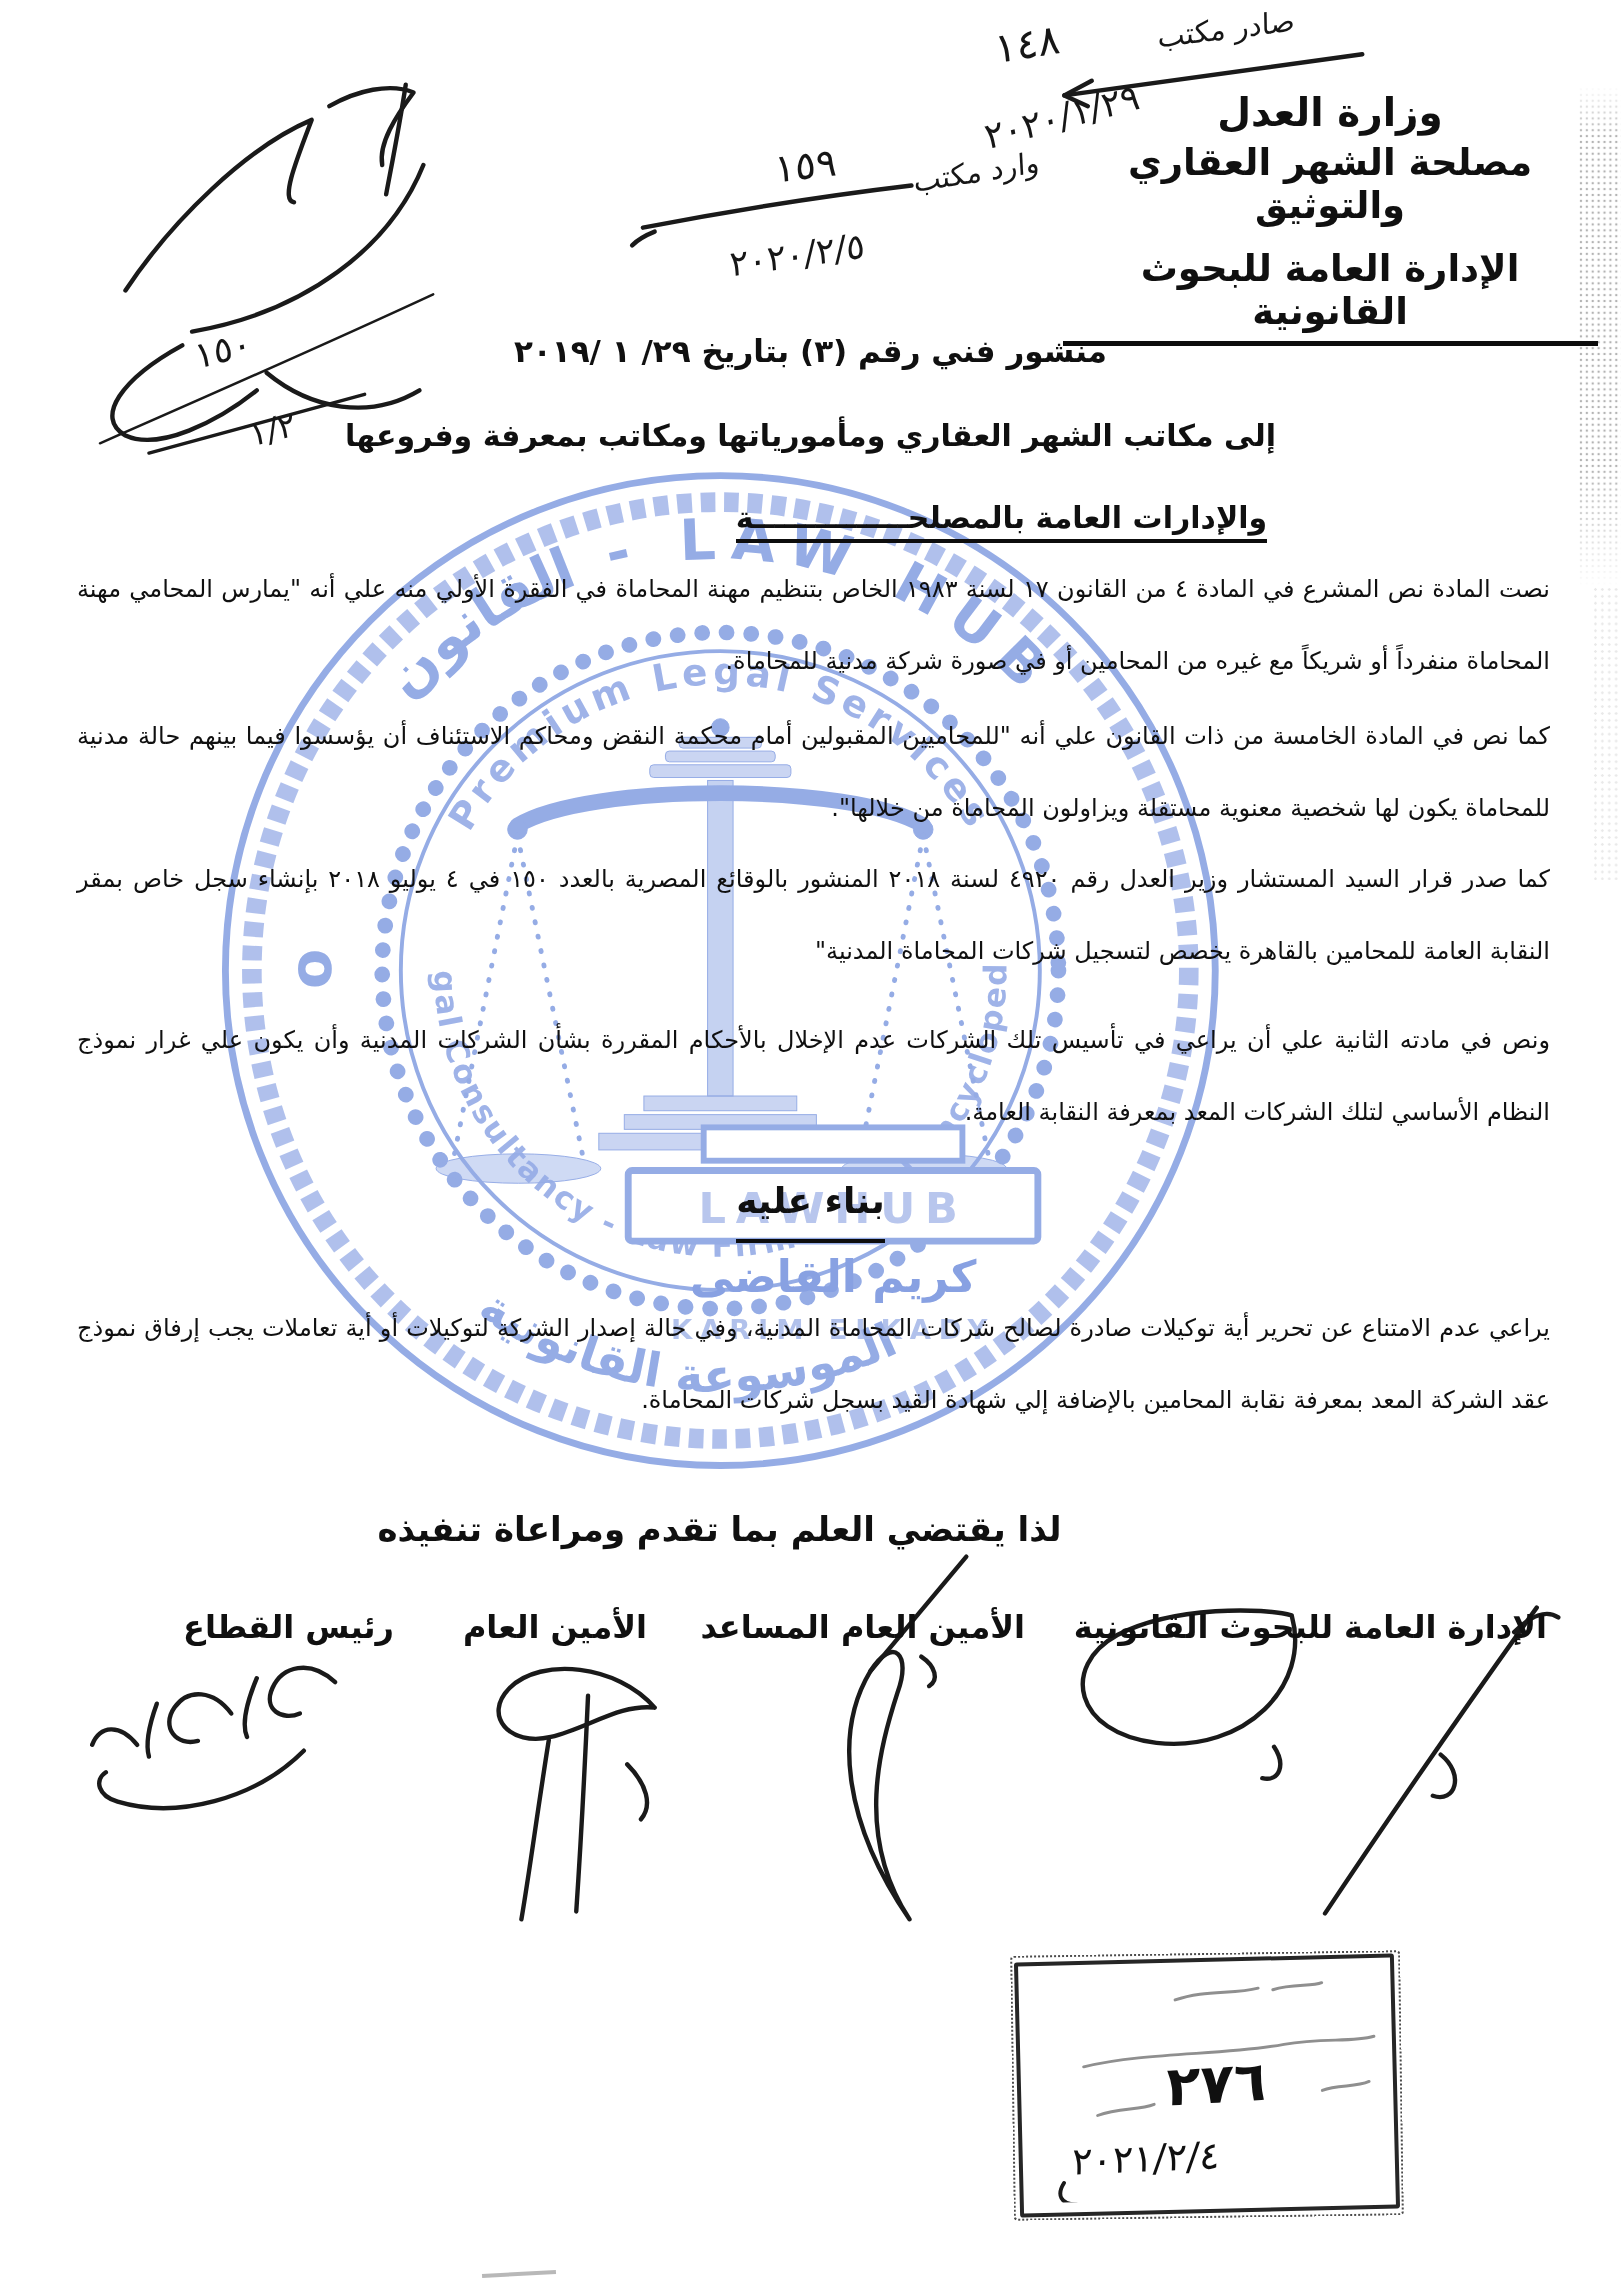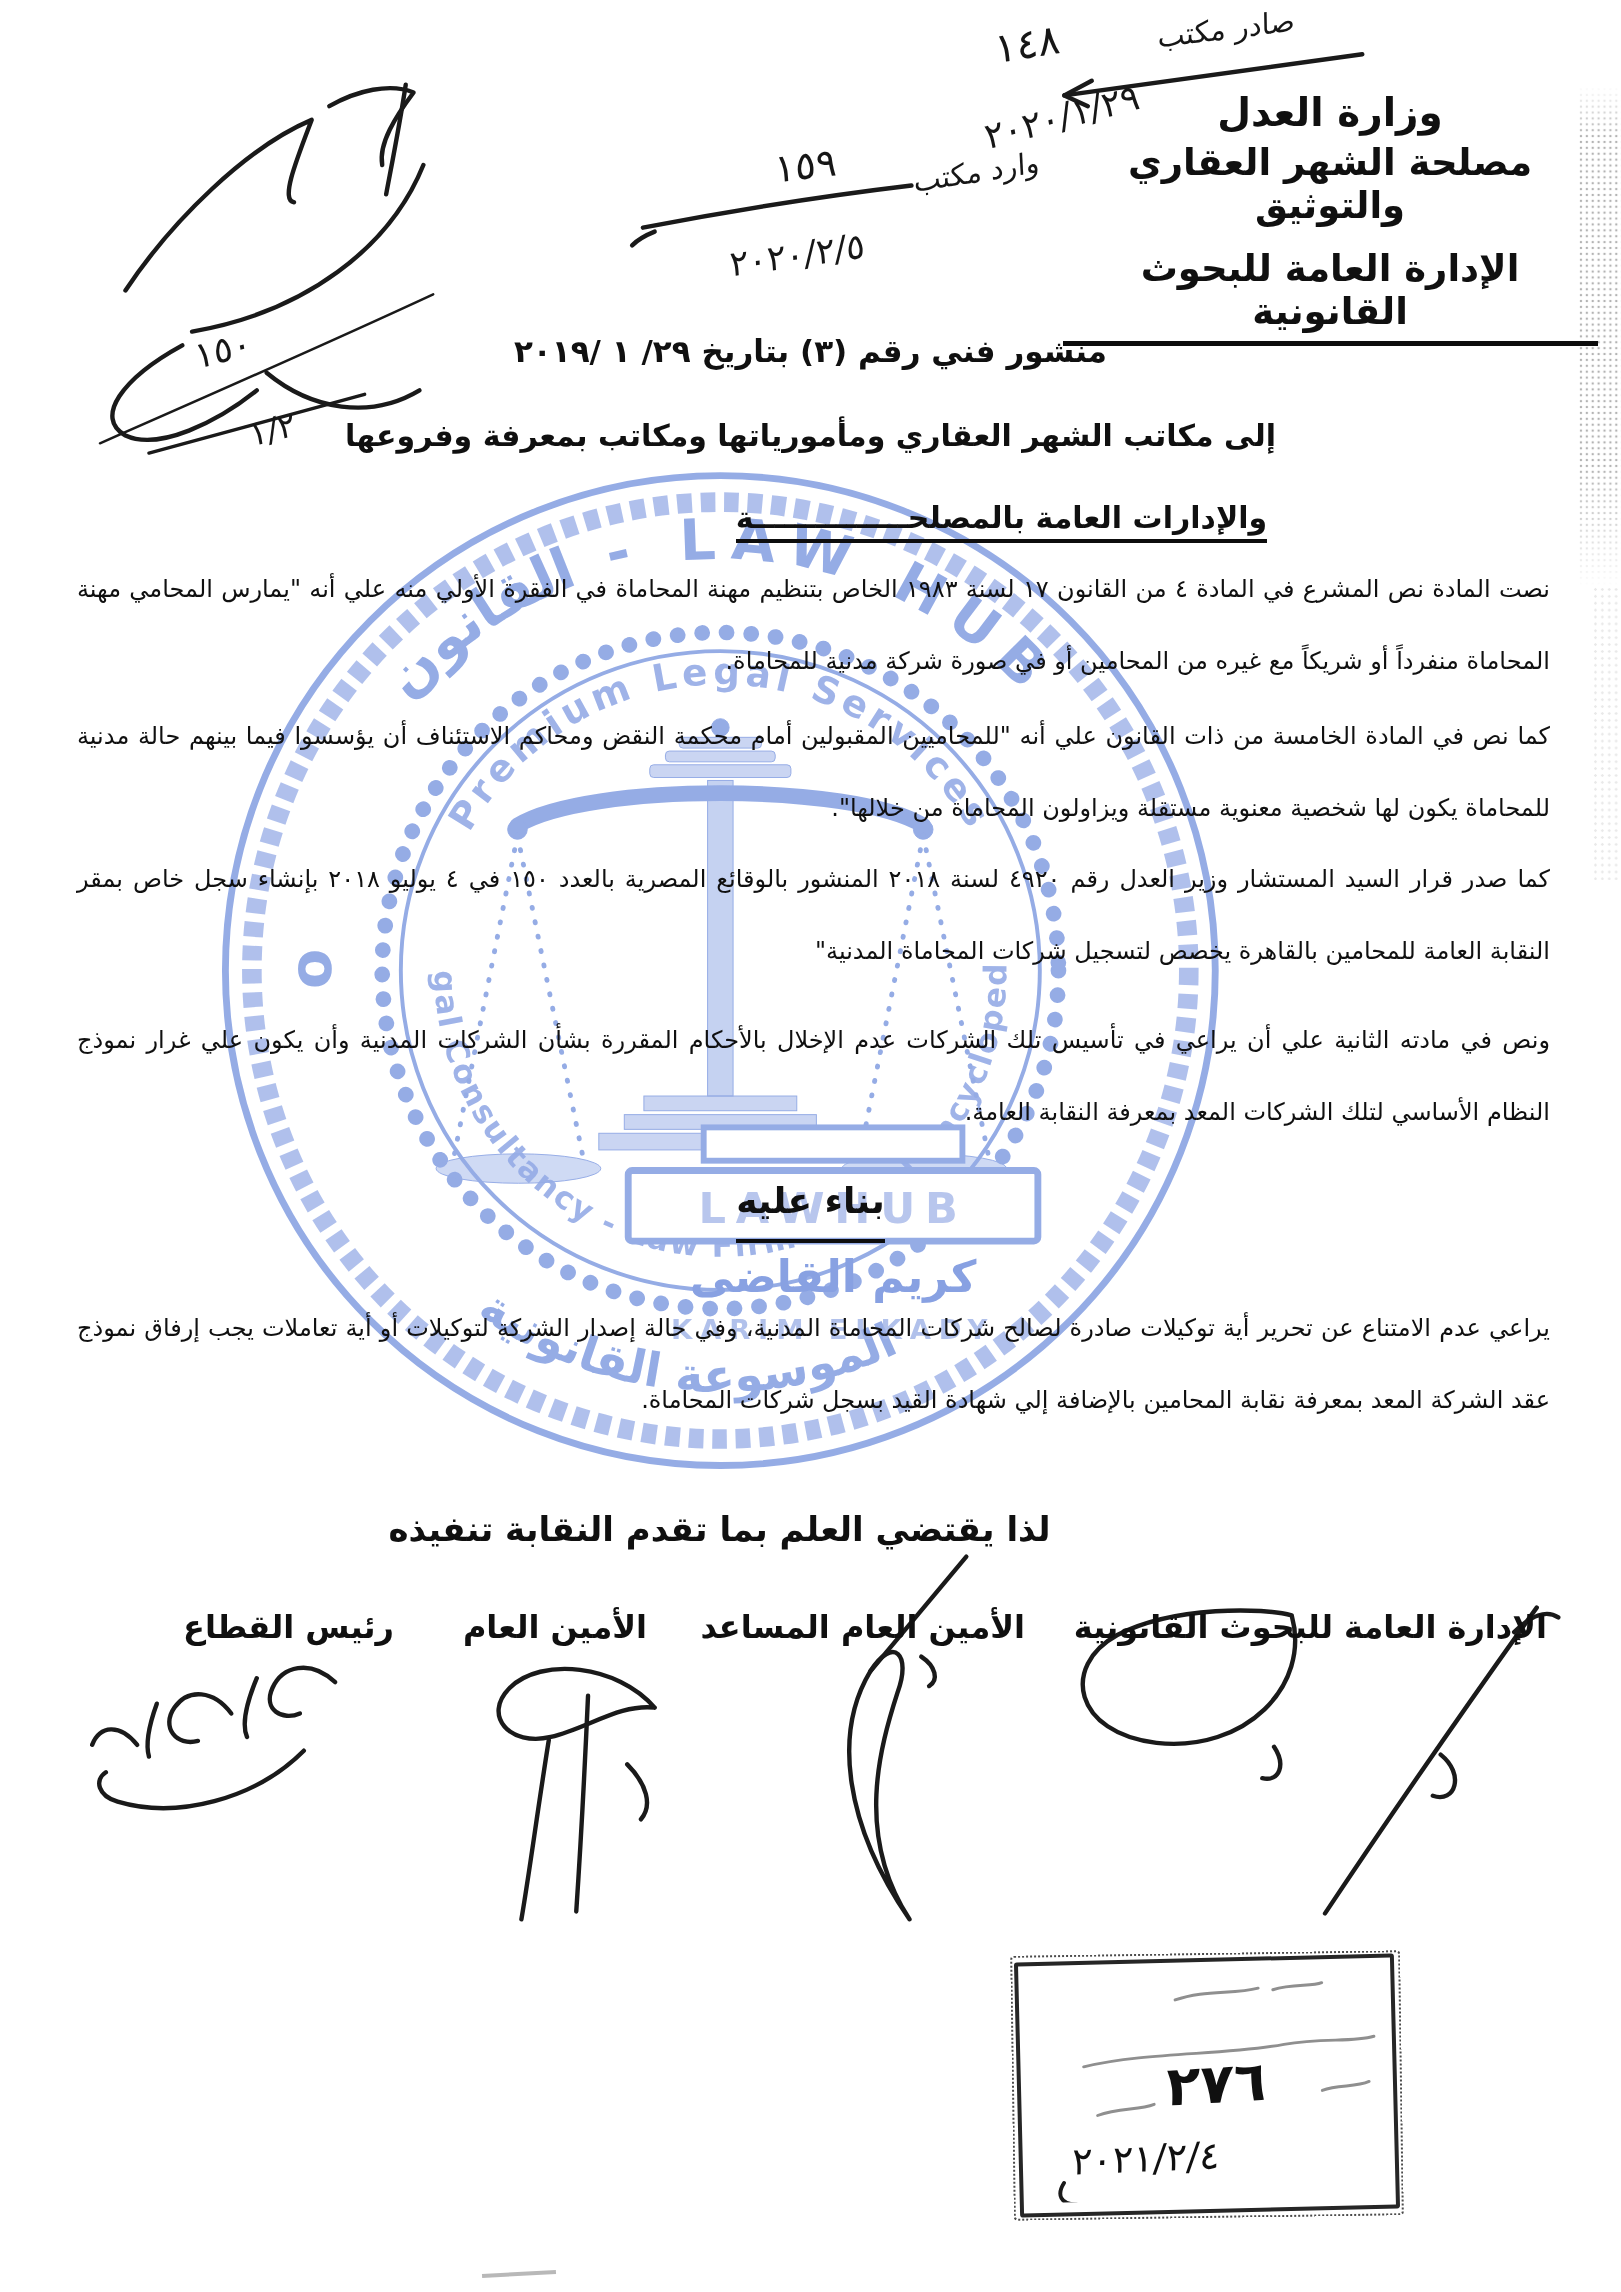--- a/index.html
+++ b/index.html
@@ -210,21 +210,21 @@
 
   <p class="para p1">نصت المادة نص المشرع في المادة ٤ من القانون ١٧ لسنة ١٩٨٣ الخاص بتنظيم مهنة المحاماة في الفقرة الأولي منه علي أنه "يمارس المحامي مهنة المحاماة منفرداً أو شريكاً مع غيره من المحامين أو في صورة شركة مدنية للمحاماة.</p>
   <p class="para p2">كما نص في المادة الخامسة من ذات القانون علي أنه "للمحاميين المقبولين أمام محكمة النقض ومحاكم الاستئناف أن يؤسسوا فيما بينهم حالة مدنية للمحاماة يكون لها شخصية معنوية مستقلة ويزاولون المحاماة من خلالها".</p>
   <p class="para p3">كما صدر قرار السيد المستشار وزير العدل رقم ٤٩٢٠ لسنة ٢٠١٨ المنشور بالوقائع المصرية بالعدد ١٥٠ في ٤ يوليو ٢٠١٨ بإنشاء سجل خاص بمقر النقابة العامة للمحامين بالقاهرة يخصص لتسجيل شركات المحاماة المدنية"</p>
   <p class="para p4">ونص في مادته الثانية علي أن يراعي في تأسيس تلك الشركات عدم الإخلال بالأحكام المقررة بشأن الشركات المدنية وأن يكون علي غرار نموذج النظام الأساسي لتلك الشركات المعد بمعرفة النقابة العامة.</p>
 
   <div class="binaa"><span>بناء عليه</span></div>
 
   <p class="para p5">يراعي عدم الامتناع عن تحرير أية توكيلات صادرة لصالح شركات المحاماة المدنية، وفي حالة إصدار الشركة لتوكيلات أو أية تعاملات يجب إرفاق نموذج عقد الشركة المعد بمعرفة نقابة المحامين بالإضافة إلي شهادة القيد بسجل شركات المحاماة.</p>
 
-  <div class="closing">لذا يقتضي العلم بما تقدم النقابة تنفيذه</div>
+  <div class="closing">لذا يقتضي العلم بما تقدم ومراعاة تنفيذه</div>
 
   <div class="sig-title st0">الإدارة العامة للبحوث القانونية</div>
   <div class="sig-title st1">الأمين العام المساعد</div>
   <div class="sig-title st2">الأمين العام</div>
   <div class="sig-title st3">رئيس القطاع</div>
 
   <div class="stamp">
     <svg width="363" height="237" viewBox="0 0 370 242" xmlns="http://www.w3.org/2000/svg">
       <g fill="none" stroke="#8f8f8f" stroke-width="3" stroke-linecap="round">
         <path d="M150 38 C180 28 210 34 235 28 M250 30 C270 24 290 28 300 24"></path>

